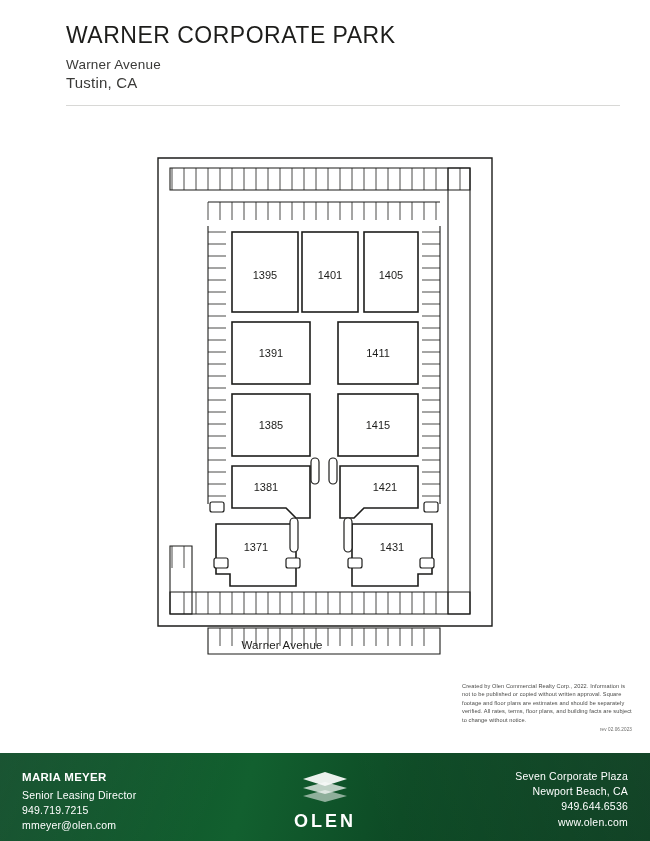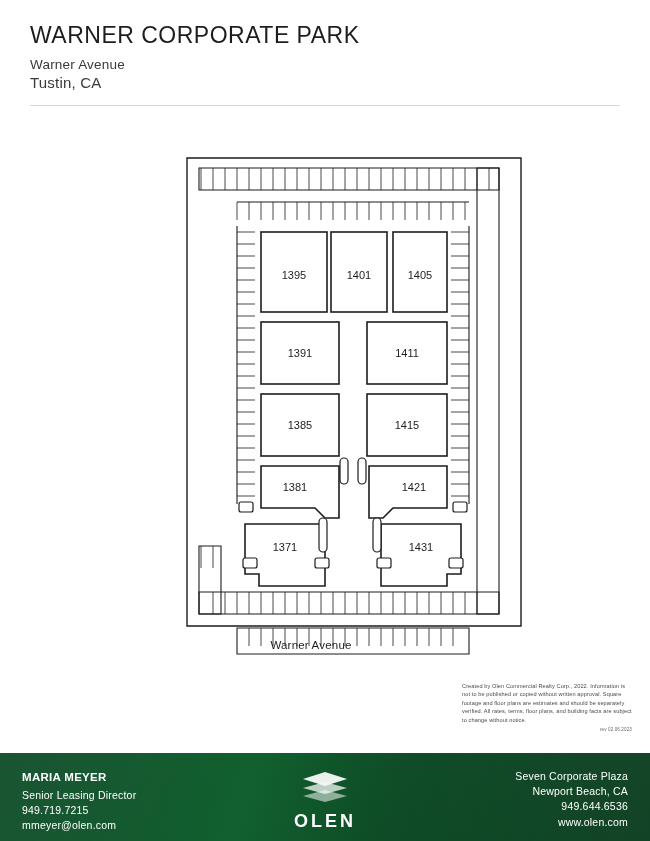--- a/index.html
+++ b/index.html
@@ -12,20 +12,21 @@
     height: 841px;
     font-family: "Liberation Sans", sans-serif;
     color: #2b2b2b;
     position: relative;
     overflow: hidden;
   }
 
   
   .header {
     padding: 22px 30px 0 30px;
+    margin-left: 36px;
   }
   .title {
     font-size: 23px;
     letter-spacing: 0.5px;
     font-weight: 400;
     color: #1d1d1b;
     margin: 0 0 8px 0;
     font-family: "Liberation Sans", sans-serif;
   }
   .subtitle-1 {
@@ -44,21 +45,20 @@
     margin: 14px 0 0 0;
     border: none;
     border-top: 1px solid #d8d8d6;
   }
 
   
   .plan-wrap {
     position: relative;
     width: 564px;
     height: 560px;
-    margin-left: 29px;
   }
   .plan {
     position: absolute;
     left: 0;
     top: 0;
   }
   .plan-caption {
     position: absolute;
     width: 100%;
     text-align: center;

